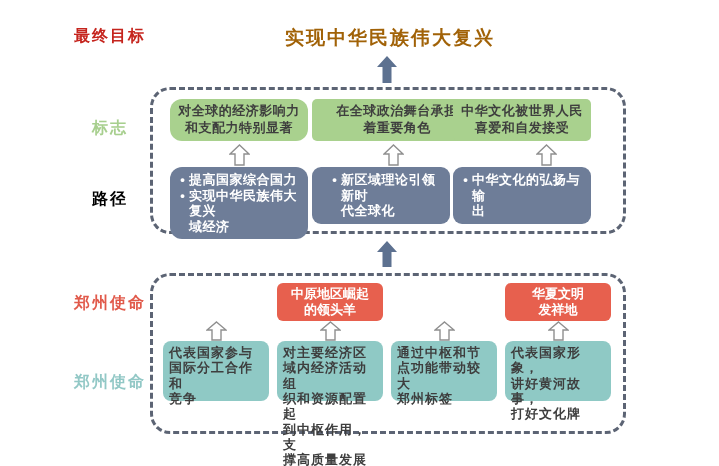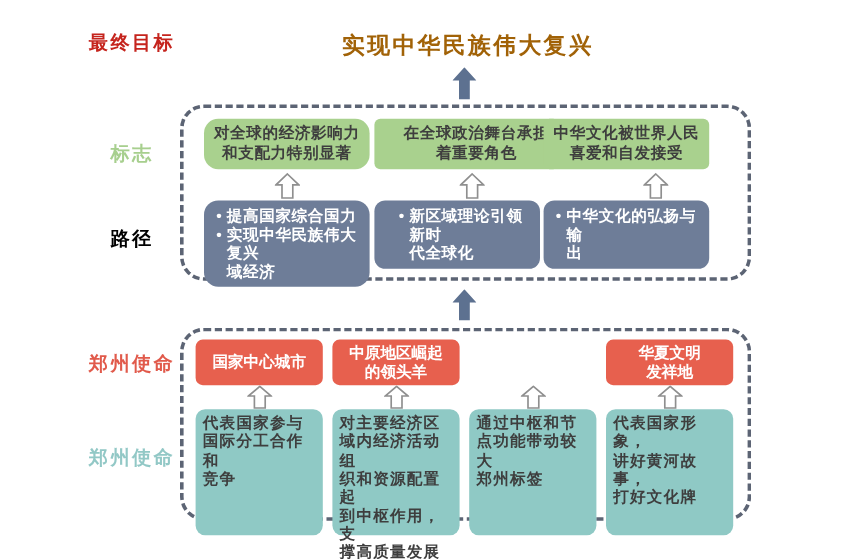--- a/index.html
+++ b/index.html
@@ -38,21 +38,21 @@
   }
   .bullet-row{display:flex;align-items:flex-start;}
   .dot{width:13px;flex:0 0 13px;color:#ffffff;font-size:13px;font-weight:bold;line-height:1.2;text-align:center;}
   .btext{flex:1;color:#ffffff;font-size:13px;font-weight:bold;line-height:1.2;letter-spacing:0.5px;white-space:pre-line;}
   .red-box{
     position:absolute;top:283px;width:106px;height:38px;background:#e7604e;border-radius:6px;
     display:flex;align-items:center;justify-content:center;text-align:center;
     font-size:13px;font-weight:bold;color:#ffffff;line-height:1.25;white-space:pre-line;
   }
   .teal-box{
-    position:absolute;top:341px;width:106px;height:105px;background:#8fc9c5;border-radius:8px;
+    position:absolute;top:341px;width:106px;height:60px;background:#8fc9c5;border-radius:8px;
     padding:4px 6px;box-sizing:border-box;text-align:left;
     font-size:13px;font-weight:bold;color:#3e3e3e;line-height:1.18;letter-spacing:1px;
     white-space:pre-line;
   }
   .arrow-svg{position:absolute;}
   .c1{left:170px;border-radius:12px;} .c2{left:312px;padding-left:16px;} .c3{left:453px;}
   .d1{left:163px;} .d2{left:277px;} .d3{left:391px;} .d4{left:505px;}
 </style>
 </head>
 <body>
@@ -114,21 +114,20 @@
   </div>
 
   <svg class="arrow-svg" style="left:377px;top:241px" width="20" height="26" viewBox="0 0 20 26">
     <polygon points="10,0 20,11 14.5,11 14.5,26 5.5,26 5.5,11 0,11" fill="#5d7190"></polygon>
   </svg>
 
   <div class="dashed-box group-b"></div>
   <div class="side-label lbl-tags">郑州使命</div>
   <div class="side-label lbl-mission">郑州使命</div>
 
-  <div class="red-box d1">国家中心城市</div>
   <div class="red-box d2">中原地区崛起
 的领头羊</div>
   <div class="red-box d4">华夏文明
 发祥地</div>
 
   <svg class="arrow-svg" style="left:206px;top:321px" width="21" height="20" viewBox="0 0 21 20">
     <polygon points="10.5,1 20,9 15,9 15,19 6,19 6,9 1,9" fill="#ffffff" stroke="#8f8f8f" stroke-width="1.4"></polygon>
   </svg>
   <svg class="arrow-svg" style="left:320px;top:321px" width="21" height="20" viewBox="0 0 21 20">
     <polygon points="10.5,1 20,9 15,9 15,19 6,19 6,9 1,9" fill="#ffffff" stroke="#8f8f8f" stroke-width="1.4"></polygon>

